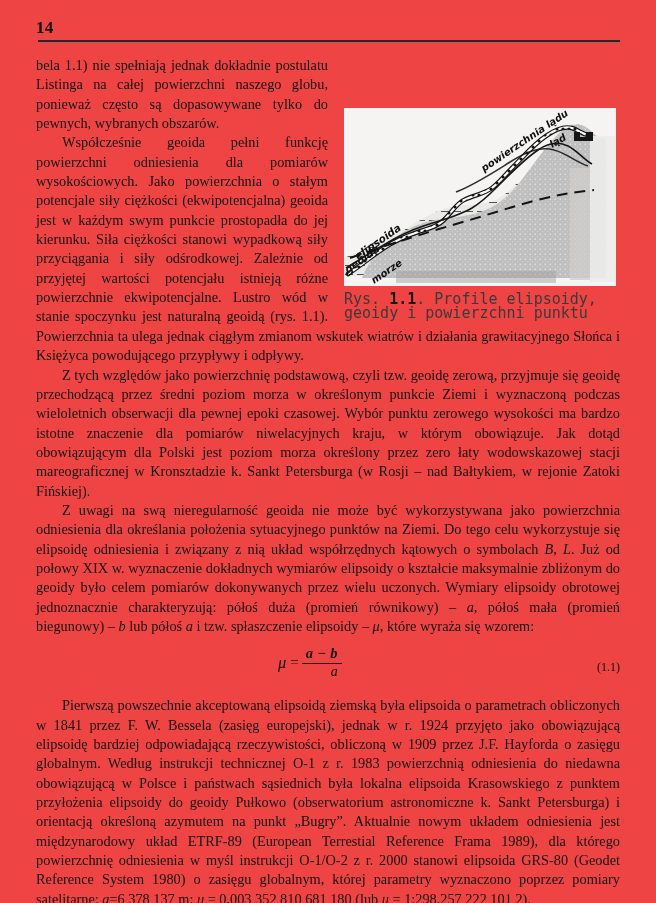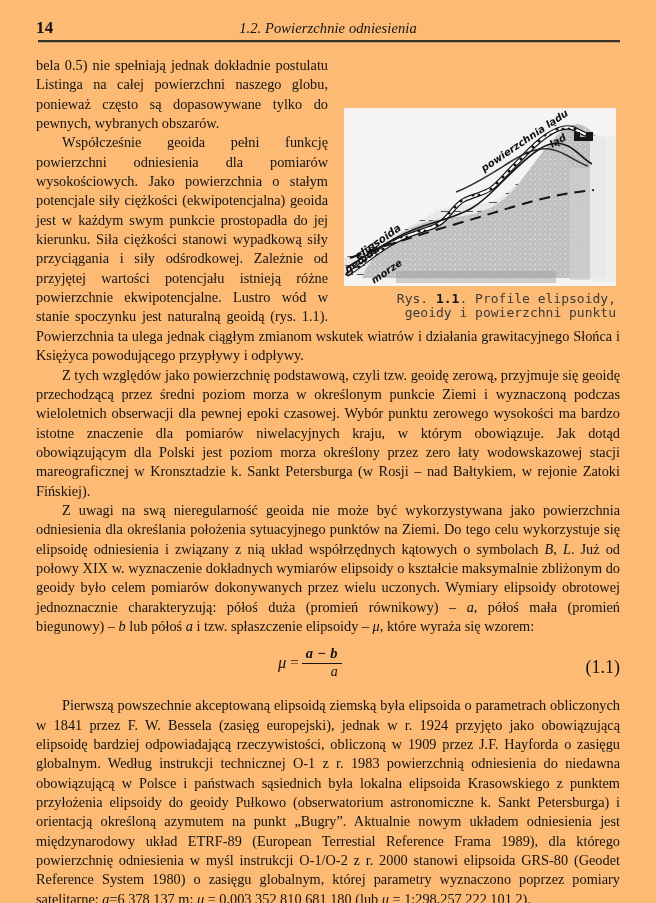--- a/index.html
+++ b/index.html
@@ -4,21 +4,21 @@
 <style>
   html, body {
     margin: 0;
     padding: 0;
     background: #ffffff;
   }
   .page {
     position: relative;
     width: 656px;
     height: 903px;
-    background: #fdba74;
+    background: #ef4444;
     overflow: hidden;
     font-family: "Liberation Serif", "DejaVu Serif", serif;
     color: #121212;
   }
 
   
   .runhead {
     position: absolute;
     left: 36px;
     top: 18px;
@@ -98,23 +98,23 @@
     width: 272px;
     height: 178px;
     margin-left: 6px;
   }
   .figure svg { display: block; }
 
   .figcap {
     margin-top: 6px;
     width: 272px;
     margin-left: 6px;
-    text-align: right;
+    text-align: left;
     font-family: "DejaVu Sans Mono", "Liberation Mono", monospace;
-    font-size: 13px;
+    font-size: 15px;
     line-height: 14px;
     color: #3a3a3a;
     text-indent: 0;
   }
   .figcap .n { font-weight: bold; color: #151515; }
 
   
   .eqblock {
     position: relative;
     clear: both;
@@ -157,31 +157,30 @@
   }
   .frac .den {
     font-style: italic;
     font-size: 14px;
     padding: 1px 4px 0 4px;
   }
   .eqno {
     position: absolute;
     right: 0;
     top: 16px;
-    font-size: 18px;
+    font-size: 12px;
   }
 </style>
 </head>
 <body>
 
 <div class="page">
 
   <div class="runhead">
     <div class="folio">14</div>
-    <div class="runtitle">1.2. Powierzchnie odniesienia</div>
   </div>
   <div class="rule"></div>
 
   <div class="body">
 
     <div class="figwrap">
       <div class="figure">
         <svg viewBox="0 0 272 178" width="272" height="178">
           <defs>
             <pattern id="seaHatch" width="12" height="9" patternUnits="userSpaceOnUse">
@@ -279,21 +278,21 @@
           </g>
         </svg>
       </div>
 
       <div class="figcap">
         <span>Rys. </span><span class="n">1.1</span><span>. Profile elipsoidy,</span><br>
         <span>geoidy i powierzchni punktu</span>
       </div>
     </div>
 
-    <p>bela 0.5) nie spełniają jednak dokładnie postulatu Listinga na całej powierzchni naszego globu, ponieważ często są dopasowywane tylko do pewnych, wybranych obszarów.</p>
+    <p>bela 1.1) nie spełniają jednak dokładnie postulatu Listinga na całej powierzchni naszego globu, ponieważ często są dopasowywane tylko do pewnych, wybranych obszarów.</p>
 
     <p class="ind">Współcześnie geoida pełni funkcję powierzchni odniesienia dla pomiarów wysokościowych. Jako powierzchnia o stałym potencjale siły ciężkości (ekwipotencjalna) geoida jest w każdym swym punkcie prostopadła do jej kierunku. Siła ciężkości stanowi wypadkową siły przyciągania i siły odśrodkowej. Zależnie od przyjętej wartości potencjału istnieją różne powierzchnie ekwipotencjalne. Lustro wód w stanie spoczynku jest naturalną geoidą (rys. 1.1). Powierzchnia ta ulega jednak ciągłym zmianom wskutek wiatrów i działania grawitacyjnego Słońca i Księżyca powodującego przypływy i odpływy.</p>
 
     <p class="ind"><span>Z tych względów jako powierzchnię podstawową, czyli tzw. </span><span class="it">geoidę zerową</span><span>, przyjmuje się geoidę przechodzącą przez średni poziom morza w określonym punkcie Ziemi i wyznaczoną podczas wieloletnich obserwacji dla pewnej epoki czasowej. Wybór punktu zerowego wysokości ma bardzo istotne znaczenie dla pomiarów niwelacyjnych kraju, w którym obowiązuje. Jak dotąd obowiązującym dla Polski jest poziom morza określony przez zero łaty wodowskazowej stacji mareograficznej w Kronsztadzie k. Sankt Petersburga (w Rosji – nad Bałtykiem, w rejonie Zatoki Fińskiej).</span></p>
 
     <p class="ind"><span>Z uwagi na swą nieregularność geoida nie może być wykorzystywana jako powierzchnia odniesienia dla określania położenia sytuacyjnego punktów na Ziemi. Do tego celu wykorzystuje się elipsoidę odniesienia i związany z nią układ współrzędnych kątowych o symbolach </span><span class="mi">B</span><span>, </span><span class="mi">L</span><span>. Już od połowy XIX w. wyznaczenie dokładnych wymiarów elipsoidy o kształcie maksymalnie zbliżonym do geoidy było celem pomiarów dokonywanych przez wielu uczonych. Wymiary elipsoidy obrotowej jednoznacznie charakteryzują: półoś duża (promień równikowy) – </span><span class="mi">a</span><span>, półoś mała (promień biegunowy) – </span><span class="mi">b</span><span> lub półoś </span><span class="mi">a</span><span> i tzw. </span><span class="it">spłaszczenie elipsoidy</span><span> – </span><span class="mi">μ</span><span>, które wyraża się wzorem:</span></p>
 
     <div class="eqblock">
       <div class="eq">
         <span class="mu">μ</span>

